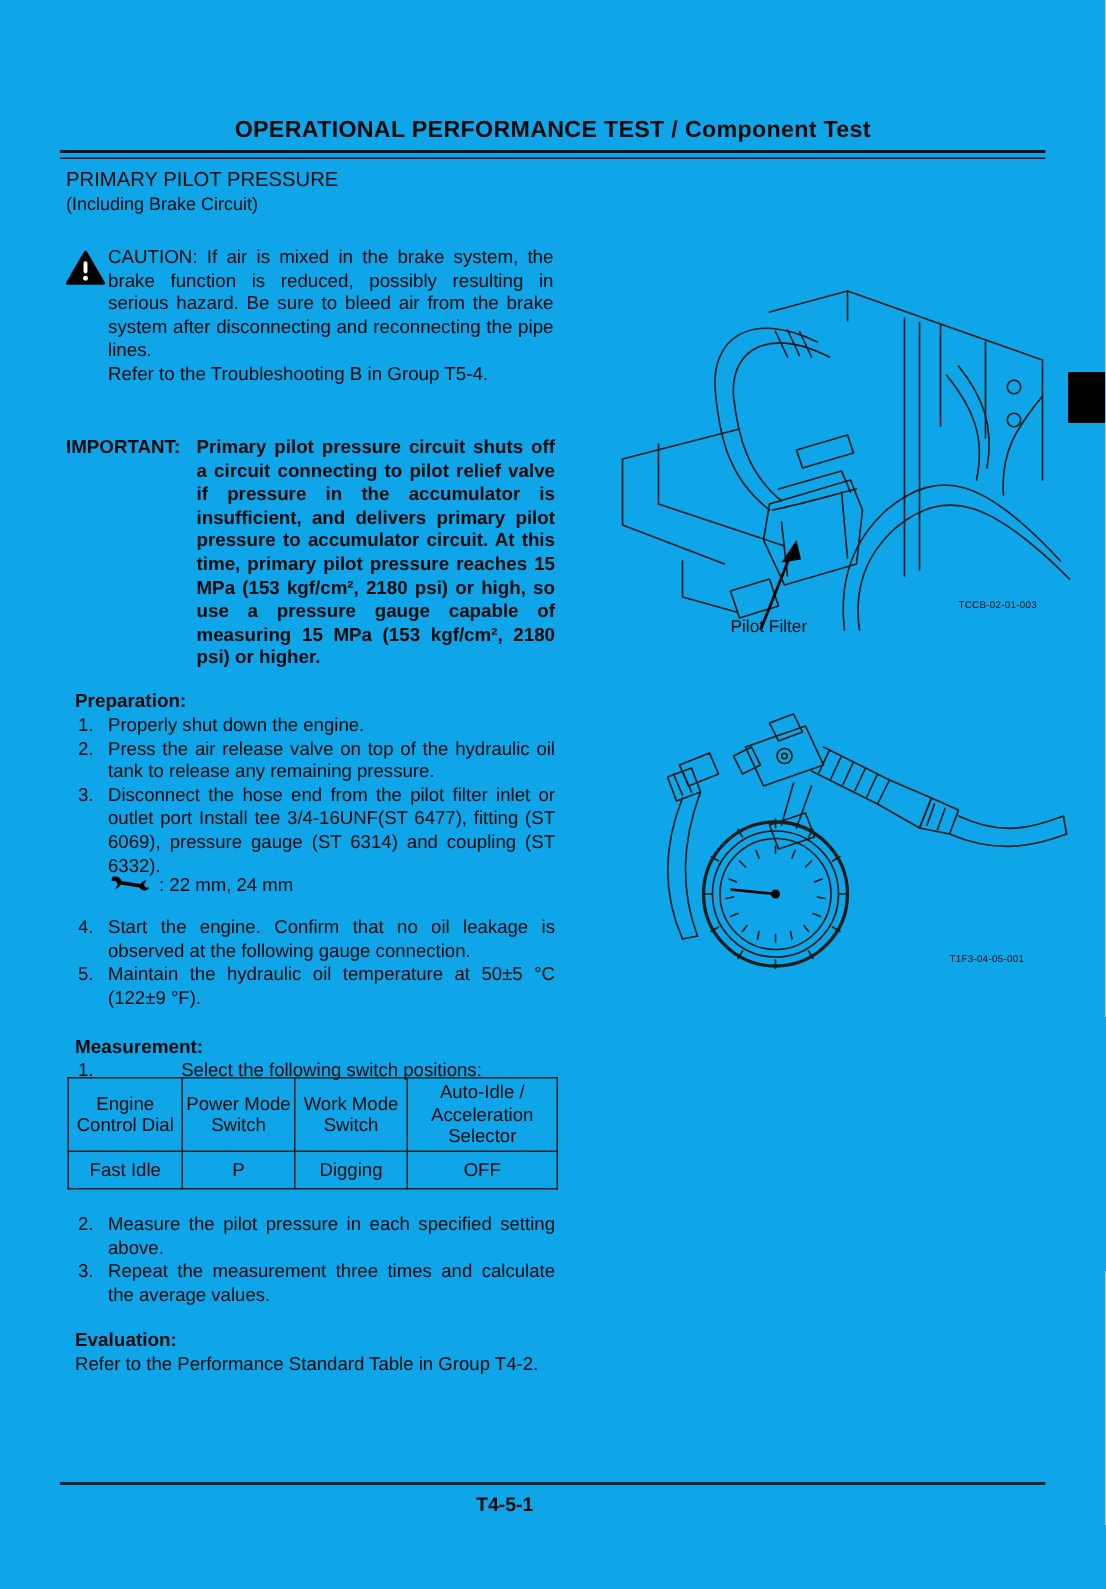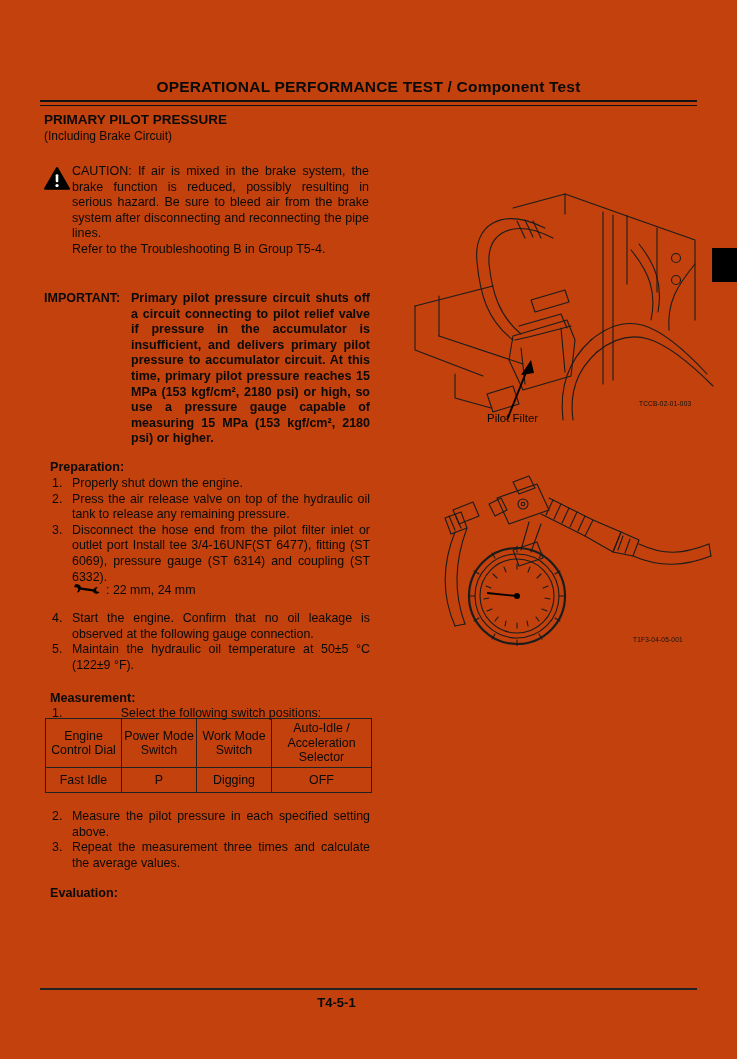--- a/index.html
+++ b/index.html
@@ -1,27 +1,27 @@
 <!DOCTYPE html>
 <html><head>
 <meta charset="utf-8">
 <style>
   * { margin:0; padding:0; box-sizing:border-box; }
   html,body { background:#ffffff; }
   body { font-family:"Liberation Sans", sans-serif; color:#0a0a0a; }
-  .page { position:relative; width:737px; height:1059px; background:#c2410c; overflow:hidden; }
+  .page { position:relative; width:737px; height:1059px; background:#0ea5e9; overflow:hidden; }
 
   .abs { position:absolute; }
 
   .header-title { top:78px; left:0; width:737px; text-align:center;
     font-size:15.5px; font-weight:bold; letter-spacing:.2px; }
   .rule-a { top:100px; left:40px; width:657px; height:2.2px; background:#111; }
   .rule-b { top:105px; left:40px; width:657px; height:1.4px; background:#111; }
 
-  .section-title { top:112px; left:44px; font-size:13.5px; font-weight:bold; }
+  .section-title { top:112px; left:44px; font-size:13.5px; font-weight:normal; }
   .section-subtitle { top:129px; left:44px; font-size:12px; }
 
   .caution-block { top:164px; left:44px; width:325px; display:flex; }
   .caution-icon { width:28px; flex:0 0 28px; padding-top:3px; }
   .caution-text { flex:1; font-size:12.5px; font-weight:normal; line-height:15.6px; text-align:justify; }
   .caution-text p + p { text-align:left; }
 
   .important-block { top:291px; left:44px; width:326px; display:flex; }
   .important-label { flex:0 0 87px; font-size:12.5px; font-weight:bold; }
   .important-text { flex:1; font-size:12.5px; font-weight:bold; line-height:15.6px; text-align:justify; }
@@ -149,20 +149,21 @@
       <span class="num">2.</span>
       <span class="txt">Measure the pilot pressure in each specified setting above.</span>
     </div>
     <div class="list-item">
       <span class="num">3.</span>
       <span class="txt">Repeat the measurement three times and calculate the average values.</span>
     </div>
   </div>
 
   <div class="abs h-small" style="top:886px; left:50px;">Evaluation:</div>
+  <div class="abs eval-text">Refer to the Performance Standard Table in Group T4-2.</div>
 
   <div class="abs" style="top:188px; left:395px; width:320px; height:240px;">
     <svg width="320" height="240" viewBox="0 0 320 240">
       <g stroke="#1c1c1c" stroke-width="1.1" fill="none" stroke-linecap="round" stroke-linejoin="round">
 
         <path d="M118,20 L170,6 L232,28"></path>
         <path d="M170,6 L170,26"></path>
         <path d="M232,28 L232,96"></path>
         <path d="M232,28 L300,52 L300,132"></path>
         <path d="M262,40 L262,104"></path>

